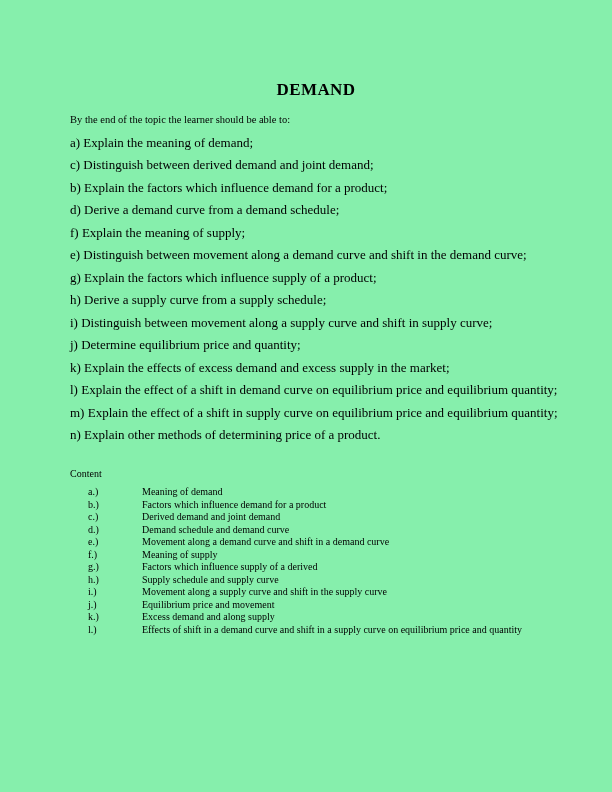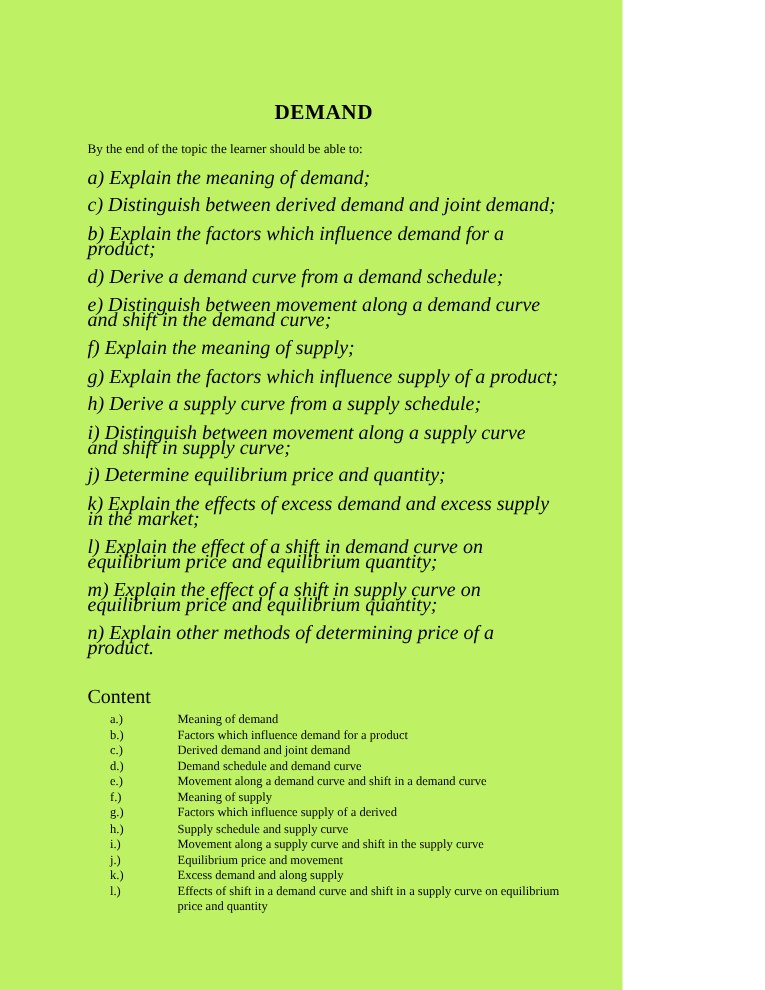--- a/index.html
+++ b/index.html
@@ -8,24 +8,24 @@
     background: #ffffff;
   }
   body {
     width: 612px;
     height: 792px;
     font-family: "Liberation Serif", serif;
     color: #000000;
   }
   .page {
     box-sizing: border-box;
-    width: 498px;
+    width: 612px;
     height: 792px;
     padding: 80px 50px 0 70px;
-    background: #bef264;
+    background: #86efac;
     overflow: hidden;
   }
   .doc-title {
     text-align: center;
     font-size: 17px;
     font-weight: bold;
     margin: 0 0 14px 0;
     letter-spacing: 0.4px;
     line-height: 20px;
   }
@@ -34,30 +34,29 @@
     font-weight: normal;
     margin: 0 0 10.5px 0;
     line-height: 12px;
   }
   .intro {
     font-size: 10.5px;
     margin: 0 0 10.5px 0;
     line-height: 12px;
   }
   .obj-item {
-    font-size: 16px;
+    font-size: 13px;
     margin: 0 0 10.5px 0;
     line-height: 12px;
-    font-style: italic;
   }
   .content-section {
     margin-top: 26px;
   }
   .content-heading {
-    font-size: 16px;
+    font-size: 10px;
     font-weight: normal;
     margin: 0 0 6px 0;
     line-height: 13px;
   }
   .content-list {
     margin-left: 18px;
   }
   .content-item {
     display: flex;
     font-size: 10px;
@@ -84,23 +83,23 @@
     <div class="objectives-list">
 
         <p class="obj-item">a) Explain the meaning of demand;</p>
 
         <p class="obj-item">c) Distinguish between derived demand and joint demand;</p>
 
         <p class="obj-item">b) Explain the factors which influence demand for a product;</p>
 
         <p class="obj-item">d) Derive a demand curve from a demand schedule;</p>
 
+        <p class="obj-item">f) Explain the meaning of supply;</p>
+
         <p class="obj-item">e) Distinguish between movement along a demand curve and shift in the demand curve;</p>
-
-        <p class="obj-item">f) Explain the meaning of supply;</p>
 
         <p class="obj-item">g) Explain the factors which influence supply of a product;</p>
 
         <p class="obj-item">h) Derive a supply curve from a supply schedule;</p>
 
         <p class="obj-item">i) Distinguish between movement along a supply curve and shift in supply curve;</p>
 
         <p class="obj-item">j) Determine equilibrium price and quantity;</p>
 
         <p class="obj-item">k) Explain the effects of excess demand and excess supply in the market;</p>

